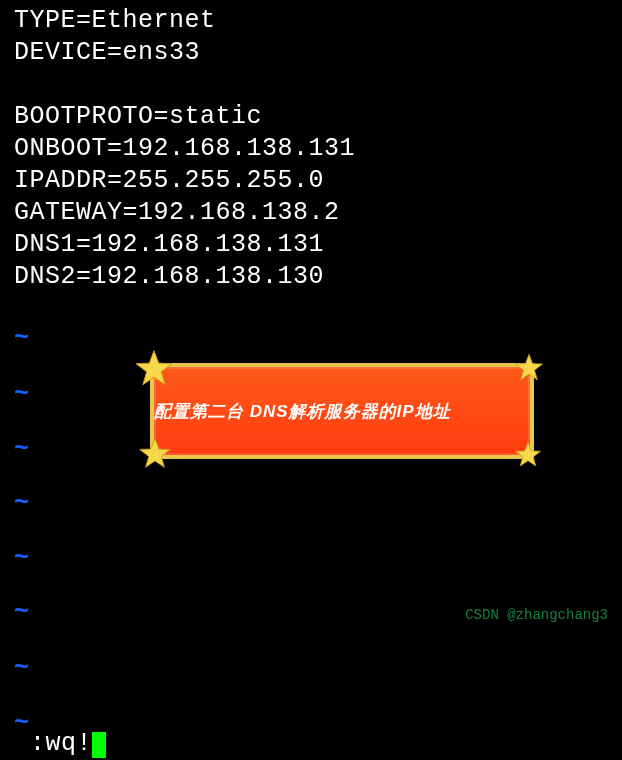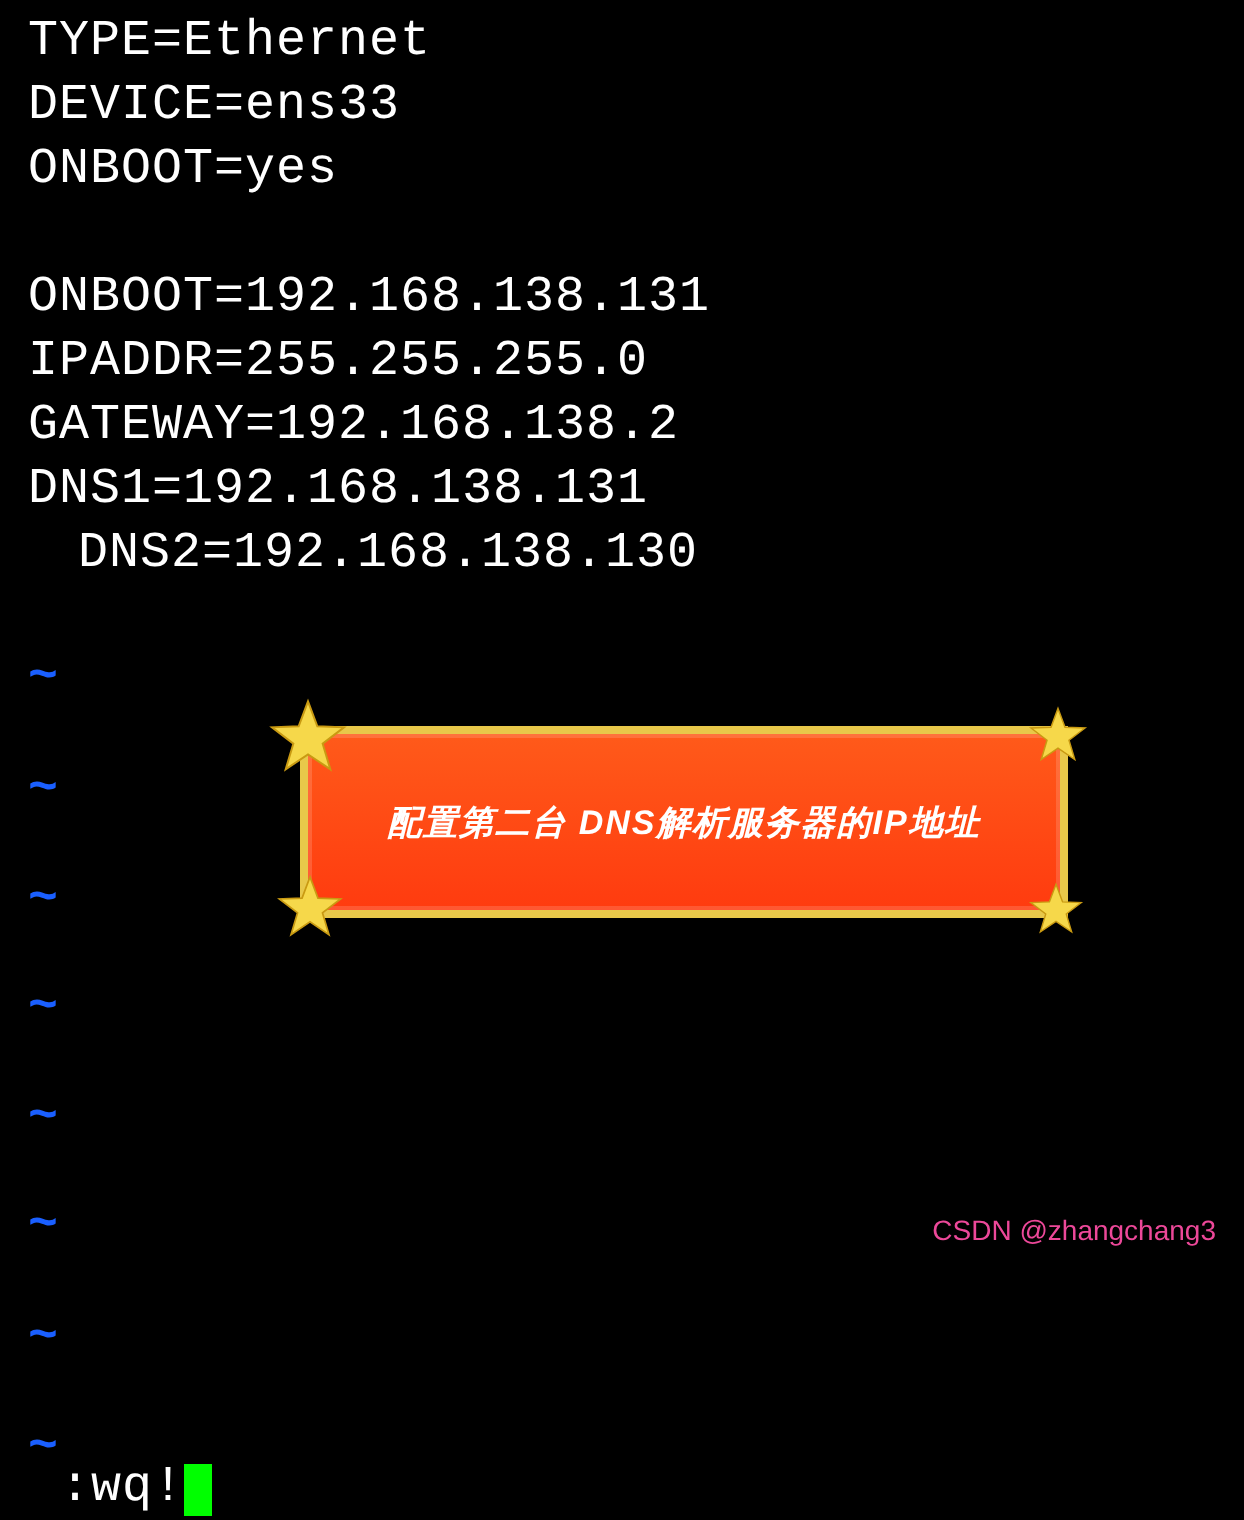--- a/index.html
+++ b/index.html
@@ -45,38 +45,38 @@
     display: inline-block;
     width: 14px;
     height: 26px;
     background: #00ff00;
     vertical-align: bottom;
   }
   .watermark {
     position: absolute;
     right: 14px;
     bottom: 24px;
-    color: #ec4899;
-    font-family: Liberation Sans, sans-serif;
+    color: #15803d;
+    font-family: Liberation Mono, monospace;
     font-size: 14px;
   }
   
   .callout {
     position: absolute;
     left: 150px;
     top: 363px;
     width: 384px;
     height: 96px;
     background: linear-gradient(#ff5a1a, #ff3b0f);
     border: 4px solid #e8c84a;
     border-radius: 0;
     box-shadow: inset 0 0 0 2px rgba(255,255,255,0.15);
     display: flex;
     align-items: center;
-    justify-content: center;
+    justify-content: flex-start;
     box-sizing: border-box;
   }
   .callout-text {
     color: #fff;
     font-family: "Microsoft YaHei", Arial, sans-serif;
     font-size: 17px;
     font-weight: bold;
     font-style: italic;
     letter-spacing: 1px;
     text-align: center;
@@ -86,26 +86,26 @@
     pointer-events: none;
   }
 </style>
 </head>
 <body>
 
 <div class="terminal">
 
   <div class="line" style="top:6px;">TYPE=Ethernet</div>
   <div class="line" style="top:38px;">DEVICE=ens33</div>
-  <div class="line" style="top:70px;">ONBOOT=yes</div>
+  <div class="line" style="top:102px;">BOOTPROTO=static</div>
   <div class="line" style="top:134px;">ONBOOT=192.168.138.131</div>
   <div class="line" style="top:166px;">IPADDR=255.255.255.0</div>
   <div class="line" style="top:198px;">GATEWAY=192.168.138.2</div>
   <div class="line" style="top:230px;">DNS1=192.168.138.131</div>
-  <div class="line" style="top:262px;margin-left:25px;">DNS2=192.168.138.130</div>
+  <div class="line" style="top:262px;">DNS2=192.168.138.130</div>
 
   <div class="tilde" style="top:324px;">~</div>
   <div class="tilde" style="top:380px;">~</div>
   <div class="tilde" style="top:435px;">~</div>
   <div class="tilde" style="top:489px;">~</div>
   <div class="tilde" style="top:544px;">~</div>
   <div class="tilde" style="top:598px;">~</div>
   <div class="tilde" style="top:654px;">~</div>
   <div class="tilde" style="top:709px;">~</div>
 

